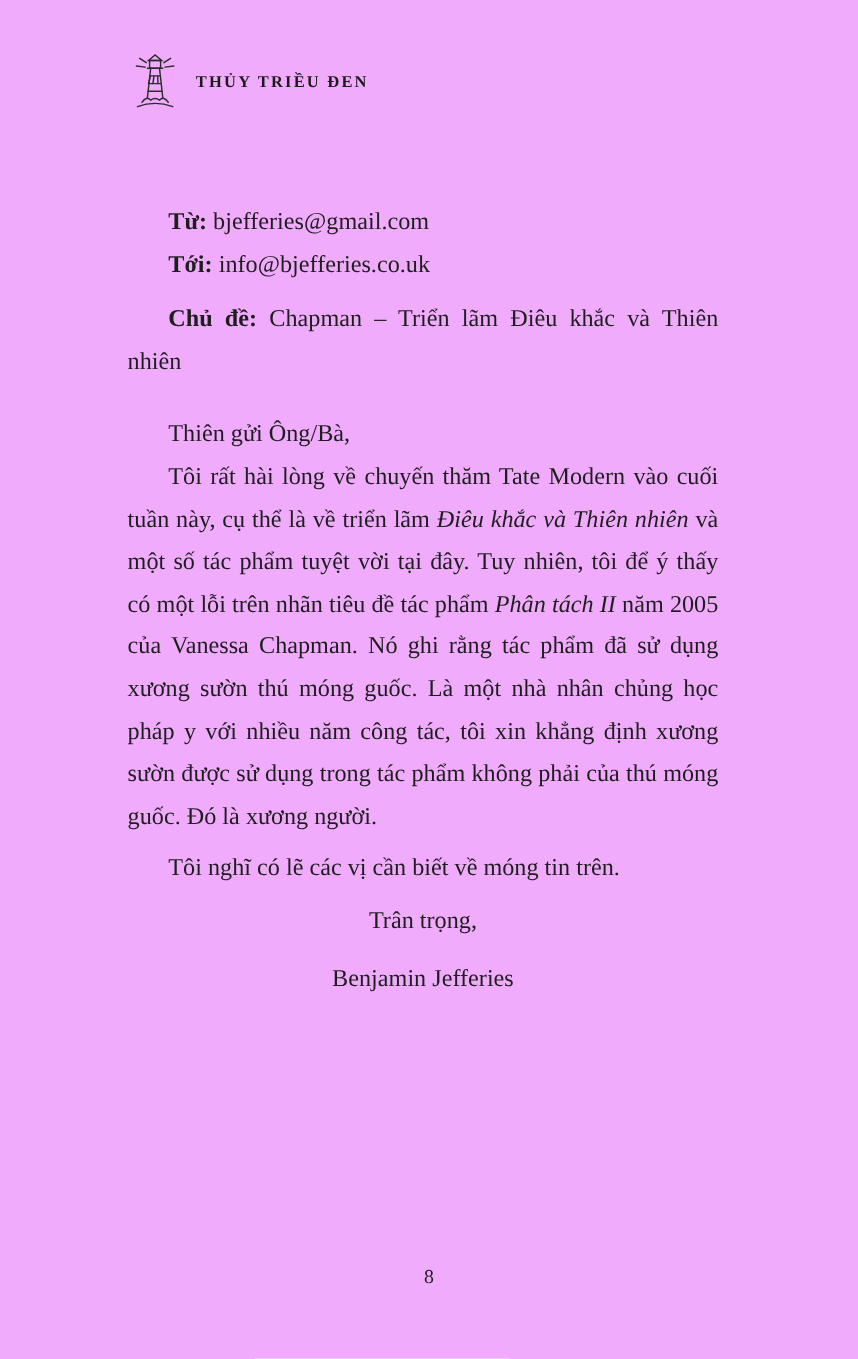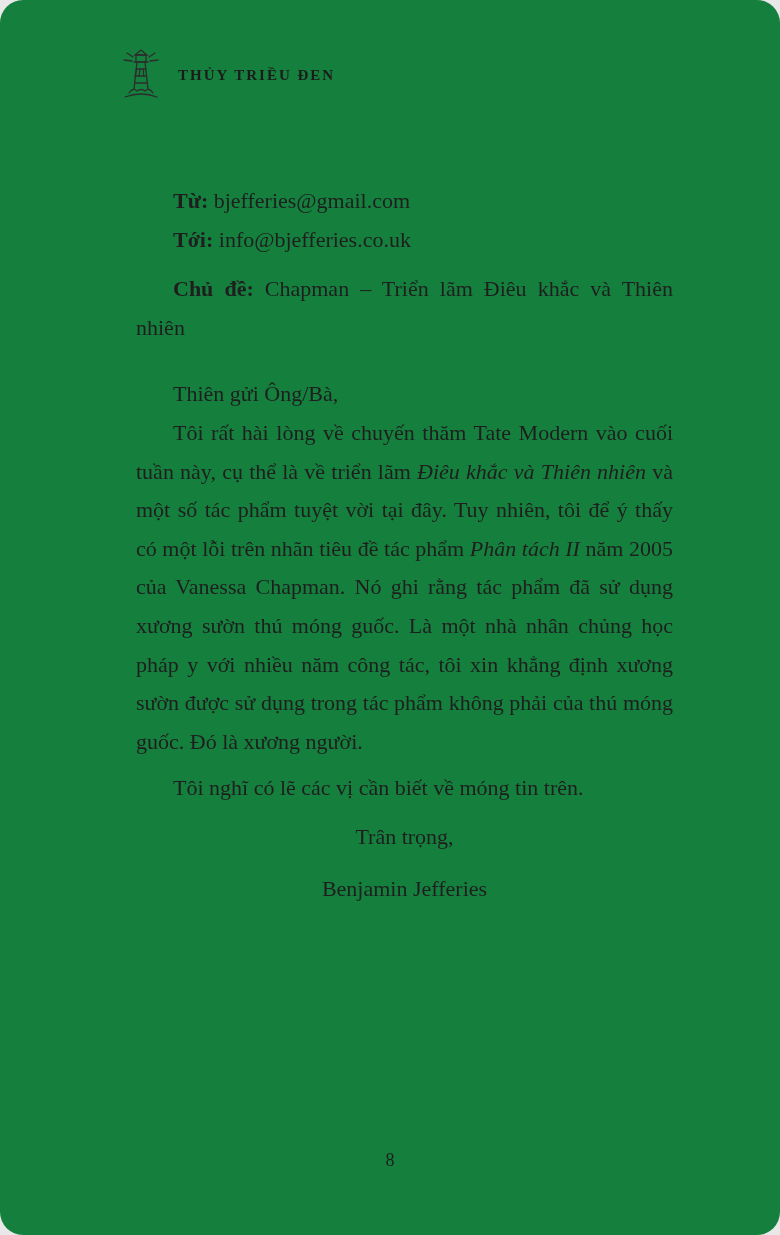--- a/index.html
+++ b/index.html
@@ -1,26 +1,25 @@
 <!DOCTYPE html>
 <html><head>
 <meta charset="utf-8">
 <style>
   html, body { margin: 0; padding: 0; background: #e8e8e8; }
   .page {
     position: relative;
     width: 780px;
     height: 1235px;
     margin: 0 auto;
-    background: #15803d;
+    background: #f0abfc;
     font-family: "Liberation Serif", serif;
     color: #1e1e1e;
     box-sizing: border-box;
     overflow: hidden;
-    border-radius: 23px;
   }
   .running-header {
     position: absolute;
     top: 48px;
     left: 120px;
     display: flex;
     align-items: center;
     gap: 16px;
   }
   .running-header .logo { flex: 0 0 auto; line-height: 0; }
@@ -30,21 +29,20 @@
     letter-spacing: 2px;
     color: #1b1b1b;
   }
   .content {
     position: absolute;
     top: 182px;
     left: 116px;
     width: 537px;
     font-size: 22px;
     line-height: 38.6px;
-    margin-left: 20px;
   }
   .meta-line { text-indent: 37px; }
   .label { font-weight: bold; }
   .subject-line {
     text-indent: 37px;
     text-align: justify;
     margin-top: 11px;
   }
   .salutation {
     text-indent: 37px;

